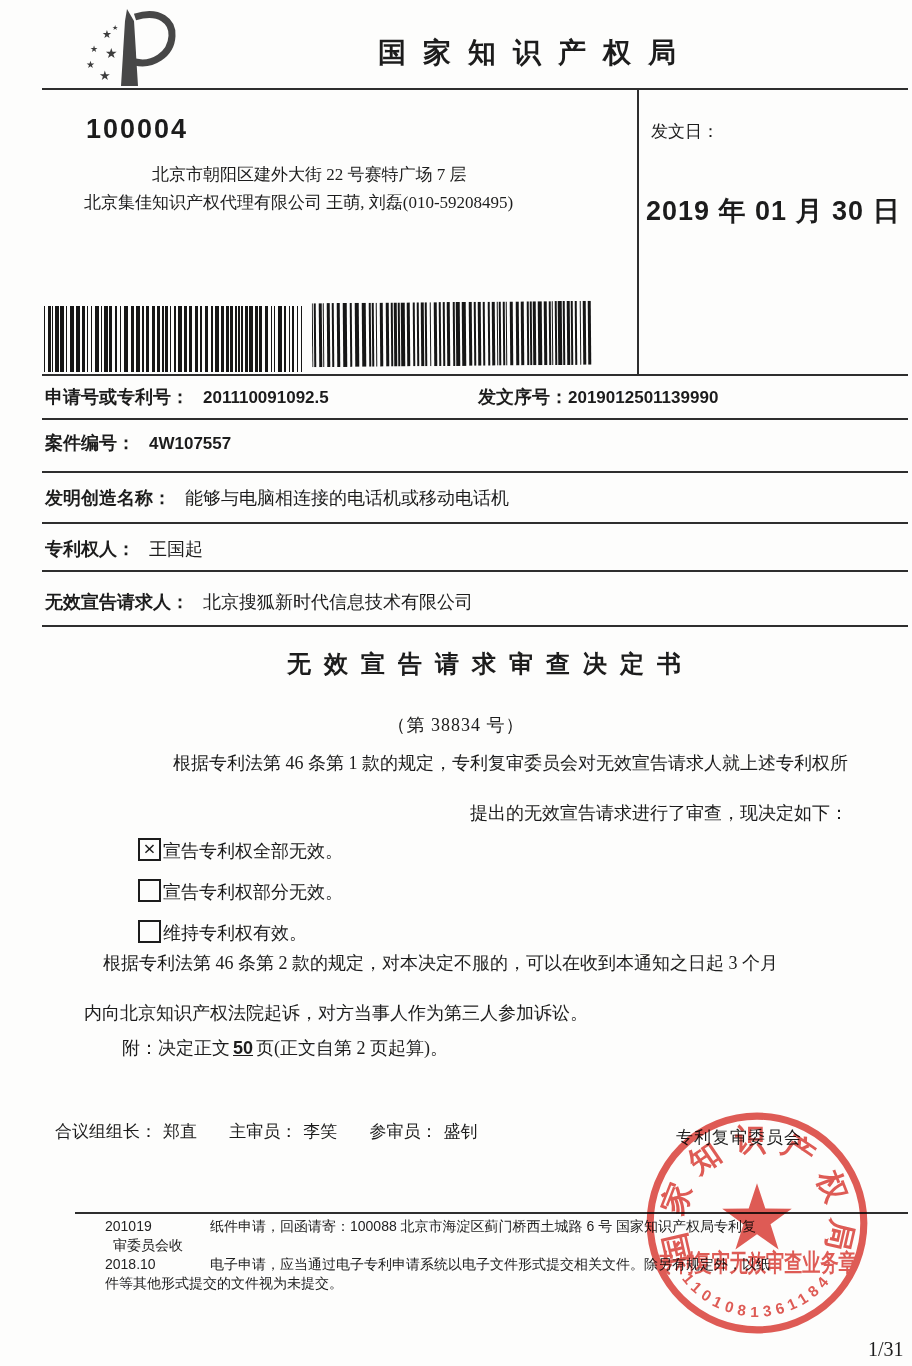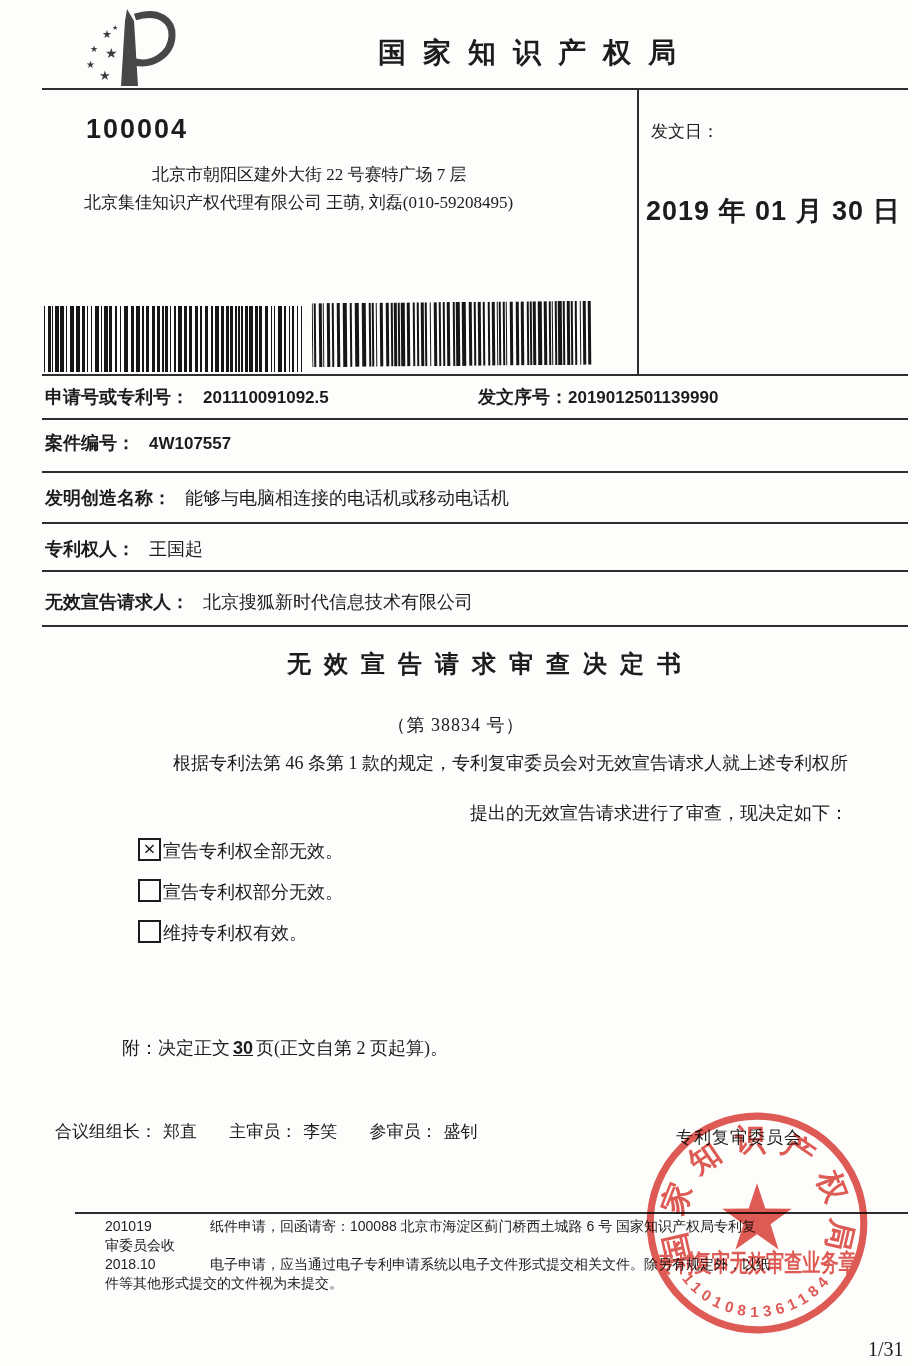--- a/index.html
+++ b/index.html
@@ -246,23 +246,27 @@
   <div class="opt" style="top:879px;">
     <span class="cbox"></span><span>宣告专利权部分无效。</span>
   </div>
   <div class="opt" style="top:838px;">
     <span class="cbox">×</span><span>宣告专利权全部无效。</span>
   </div>
   <div class="opt" style="top:920px;">
     <span class="cbox"></span><span>维持专利权有效。</span>
   </div>
 
+  <div class="para" style="top:938px;">
+    <span class="l1">根据专利法第 46 条第 2 款的规定，对本决定不服的，可以在收到本通知之日起 3 个月</span>
+    <span class="l2">内向北京知识产权法院起诉，对方当事人作为第三人参加诉讼。</span>
+  </div>
 
   <div class="attach">
-    <span>附：决定正文</span><span class="pages">30</span><span>页(正文自第 2 页起算)。</span>
+    <span>附：决定正文</span><span class="pages">50</span><span>页(正文自第 2 页起算)。</span>
   </div>
 
   <div class="panel">
     <span>合议组组长：</span><span class="who">郑直</span>
     <span>主审员：</span><span class="who">李笑</span>
     <span>参审员：</span><span>盛钊</span>
   </div>
   <div class="committee">专利复审委员会</div>
 
   <svg class="stamp" viewBox="0 0 230 230">
@@ -277,19 +281,19 @@
     </text>
     <text x="115" y="162" text-anchor="middle" font-size="24" font-weight="bold" fill="#dc453e" textLength="196" lengthAdjust="spacingAndGlyphs" font-family="Liberation Serif, DejaVu Serif, serif">专利复审无效审查业务章</text>
     <text font-size="15" font-weight="bold" fill="#dc453e" letter-spacing="5" font-family="Liberation Sans, DejaVu Sans, sans-serif">
       <textPath href="#arcBot" startOffset="50%" text-anchor="middle">1101081361184</textPath>
     </text>
   </svg>
 
   <div class="hline" style="left:75px;top:1212px;width:833px;height:1.6px;"></div>
   <div class="foot" style="left:105px;top:1218px;">201019</div>
   <div class="foot" style="left:210px;top:1218px;">纸件申请，回函请寄：100088 北京市海淀区蓟门桥西土城路 6 号  国家知识产权局专利复</div>
-  <div class="foot" style="left:105px;top:1237px;">审委员会收</div>
+  <div class="foot" style="left:113px;top:1237px;">审委员会收</div>
   <div class="foot" style="left:105px;top:1256px;">2018.10</div>
   <div class="foot" style="left:210px;top:1256px;">电子申请，应当通过电子专利申请系统以电子文件形式提交相关文件。除另有规定外，以纸</div>
   <div class="foot" style="left:105px;top:1275px;">件等其他形式提交的文件视为未提交。</div>
 
   <div class="pageno">1/31</div>
 </div>
 
 </body></html>

